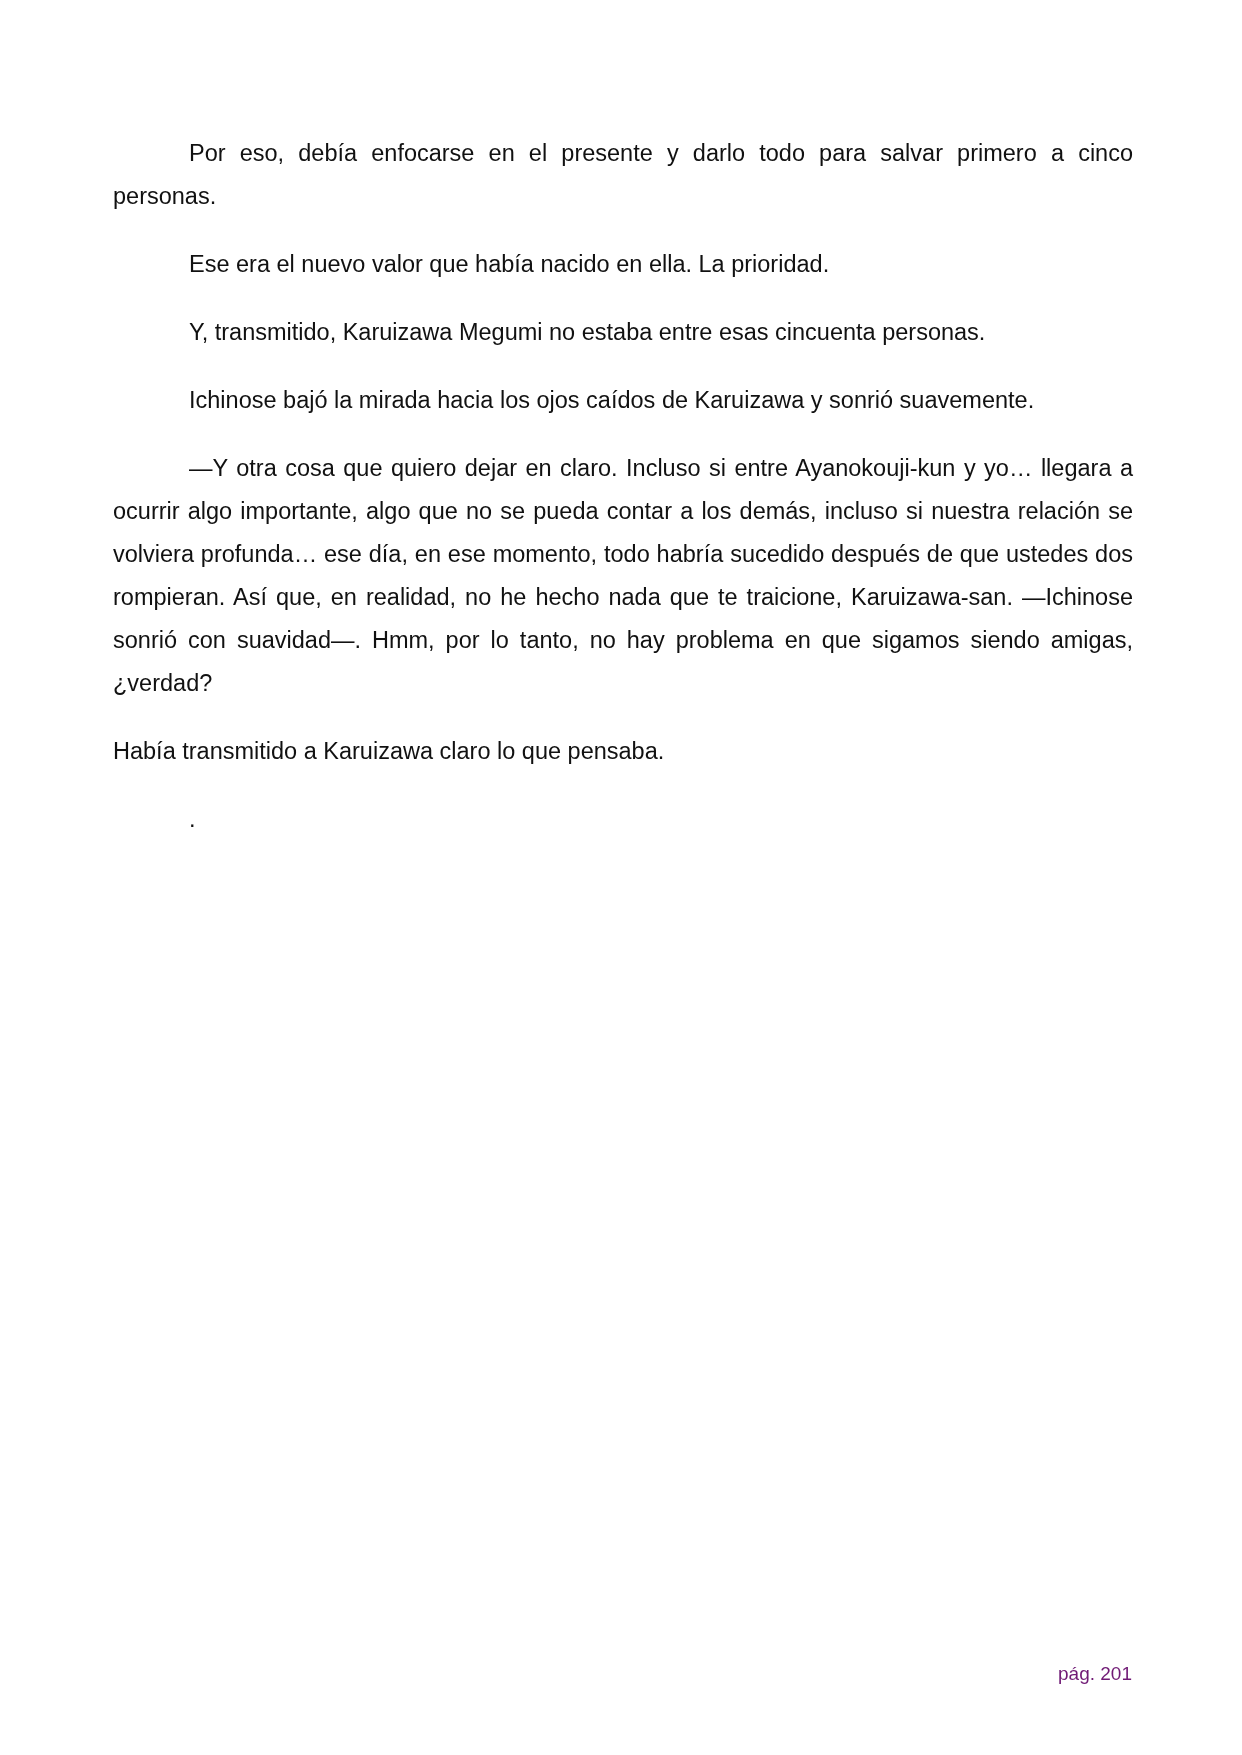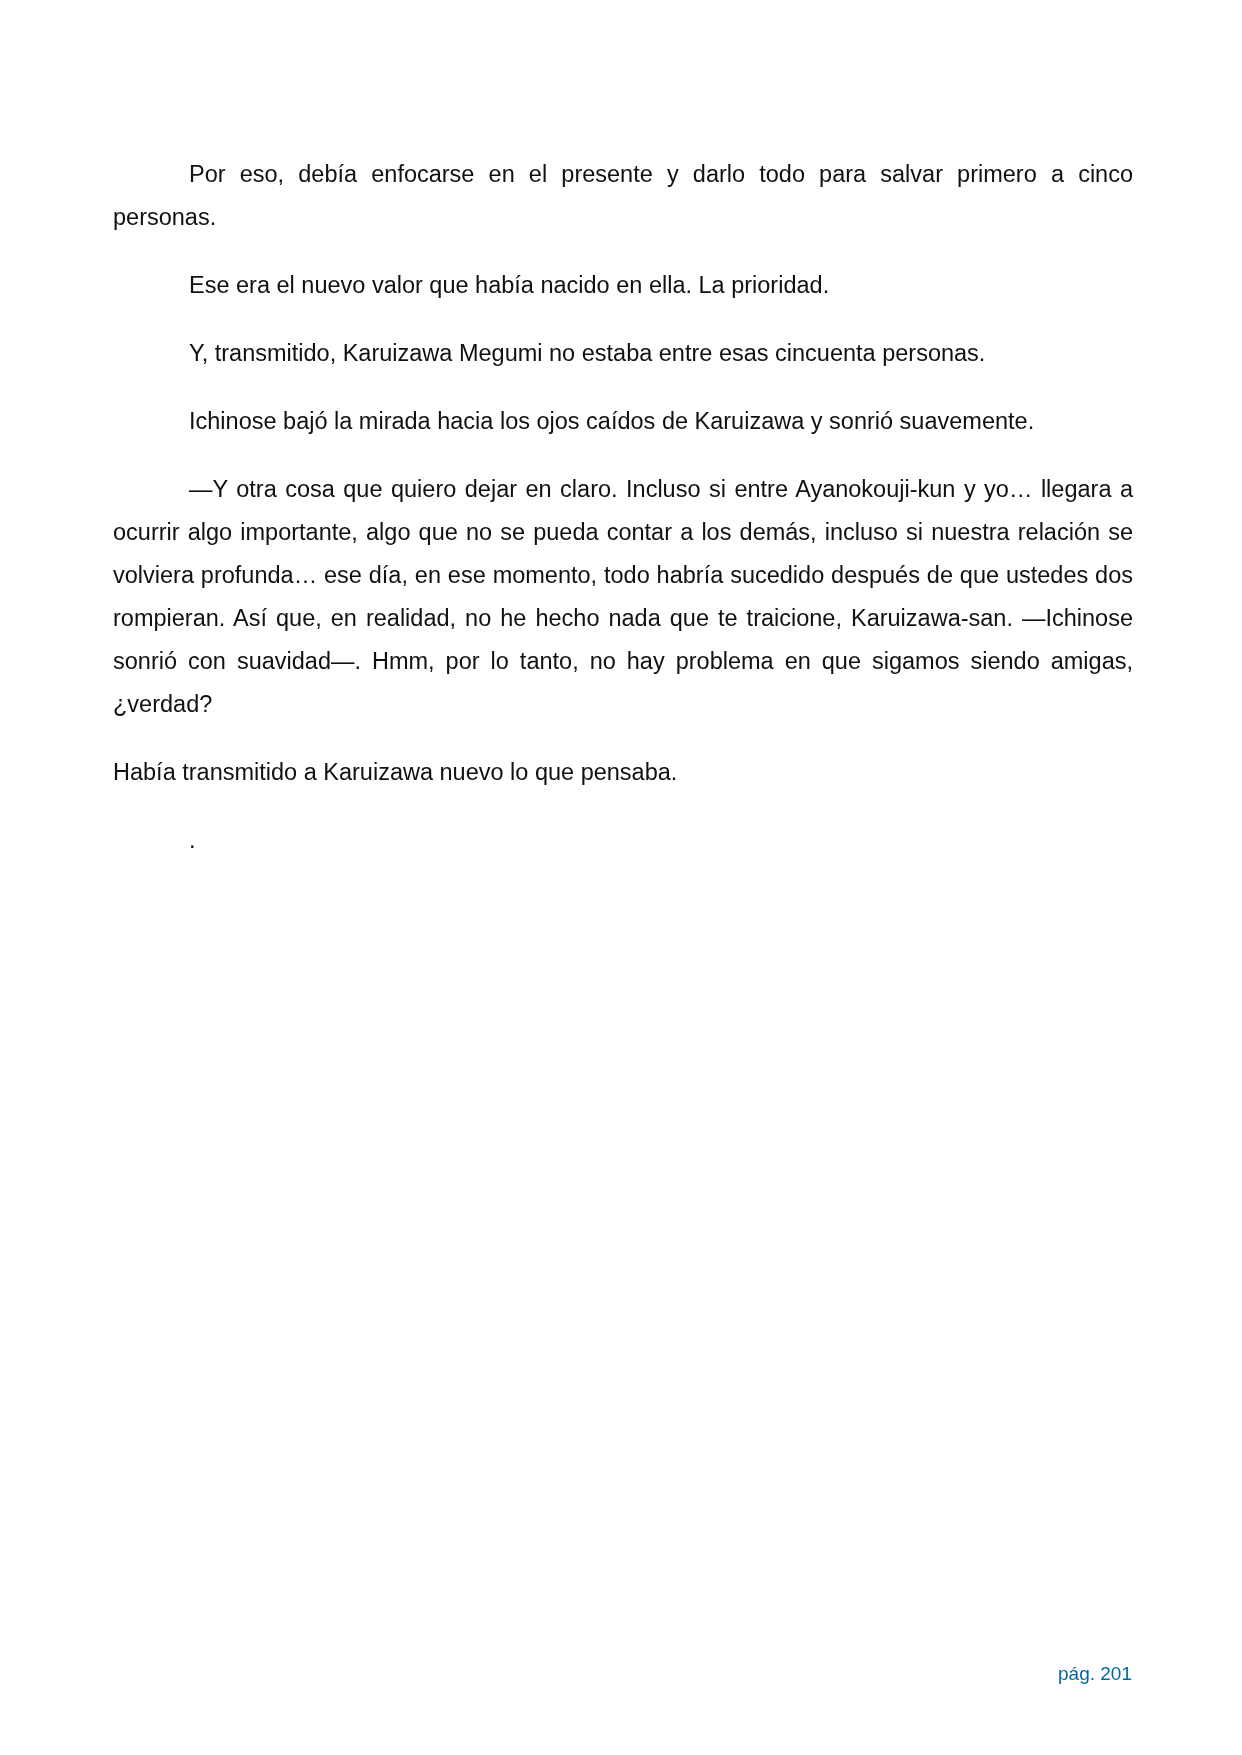--- a/index.html
+++ b/index.html
@@ -17,52 +17,52 @@
       position: absolute;
       left: 0;
       top: 0;
       width: 1242px;
       height: 1755px;
       background: #ffffff;
     }
     .body-text {
       position: absolute;
       left: 113px;
-      top: 153px;
+      top: 132px;
       width: 1020px;
       font-family: "Liberation Sans", sans-serif;
       font-size: 23.5px;
       line-height: 43px;
       color: #111111;
     }
     .para {
       margin: 0 0 25px 0;
       text-align: justify;
       text-indent: 76px;
     }
     .para.no-indent {
       text-indent: 0;
     }
     .footer {
       position: absolute;
       right: 110px;
       top: 1663px;
       font-family: "Liberation Sans", sans-serif;
       font-size: 19px;
-      color: #0369a1;
+      color: #701a75;
     }
   </style>
 </head>
 <body>
 
 <div class="page">
   <div class="body-text">
     <p class="para">Por eso, debía enfocarse en el presente y darlo todo para salvar primero a cinco personas.</p>
     <p class="para">Ese era el nuevo valor que había nacido en ella. La prioridad.</p>
     <p class="para">Y, transmitido, Karuizawa Megumi no estaba entre esas cincuenta personas.</p>
     <p class="para">Ichinose bajó la mirada hacia los ojos caídos de Karuizawa y sonrió suavemente.</p>
     <p class="para">—Y otra cosa que quiero dejar en claro. Incluso si entre Ayanokouji-kun y yo… llegara a ocurrir algo importante, algo que no se pueda contar a los demás, incluso si nuestra relación se volviera profunda… ese día, en ese momento, todo habría sucedido después de que ustedes dos rompieran. Así que, en realidad, no he hecho nada que te traicione, Karuizawa-san. —Ichinose sonrió con suavidad—. Hmm, por lo tanto, no hay problema en que sigamos siendo amigas, ¿verdad?</p>
-    <p class="para no-indent">Había transmitido a Karuizawa nuevo lo que pensaba.</p>
+    <p class="para no-indent">Había transmitido a Karuizawa claro lo que pensaba.</p>
     <p class="para">.</p>
   </div>
 
   <div class="footer">pág. 201</div>
 </div>
 
 </body></html>

